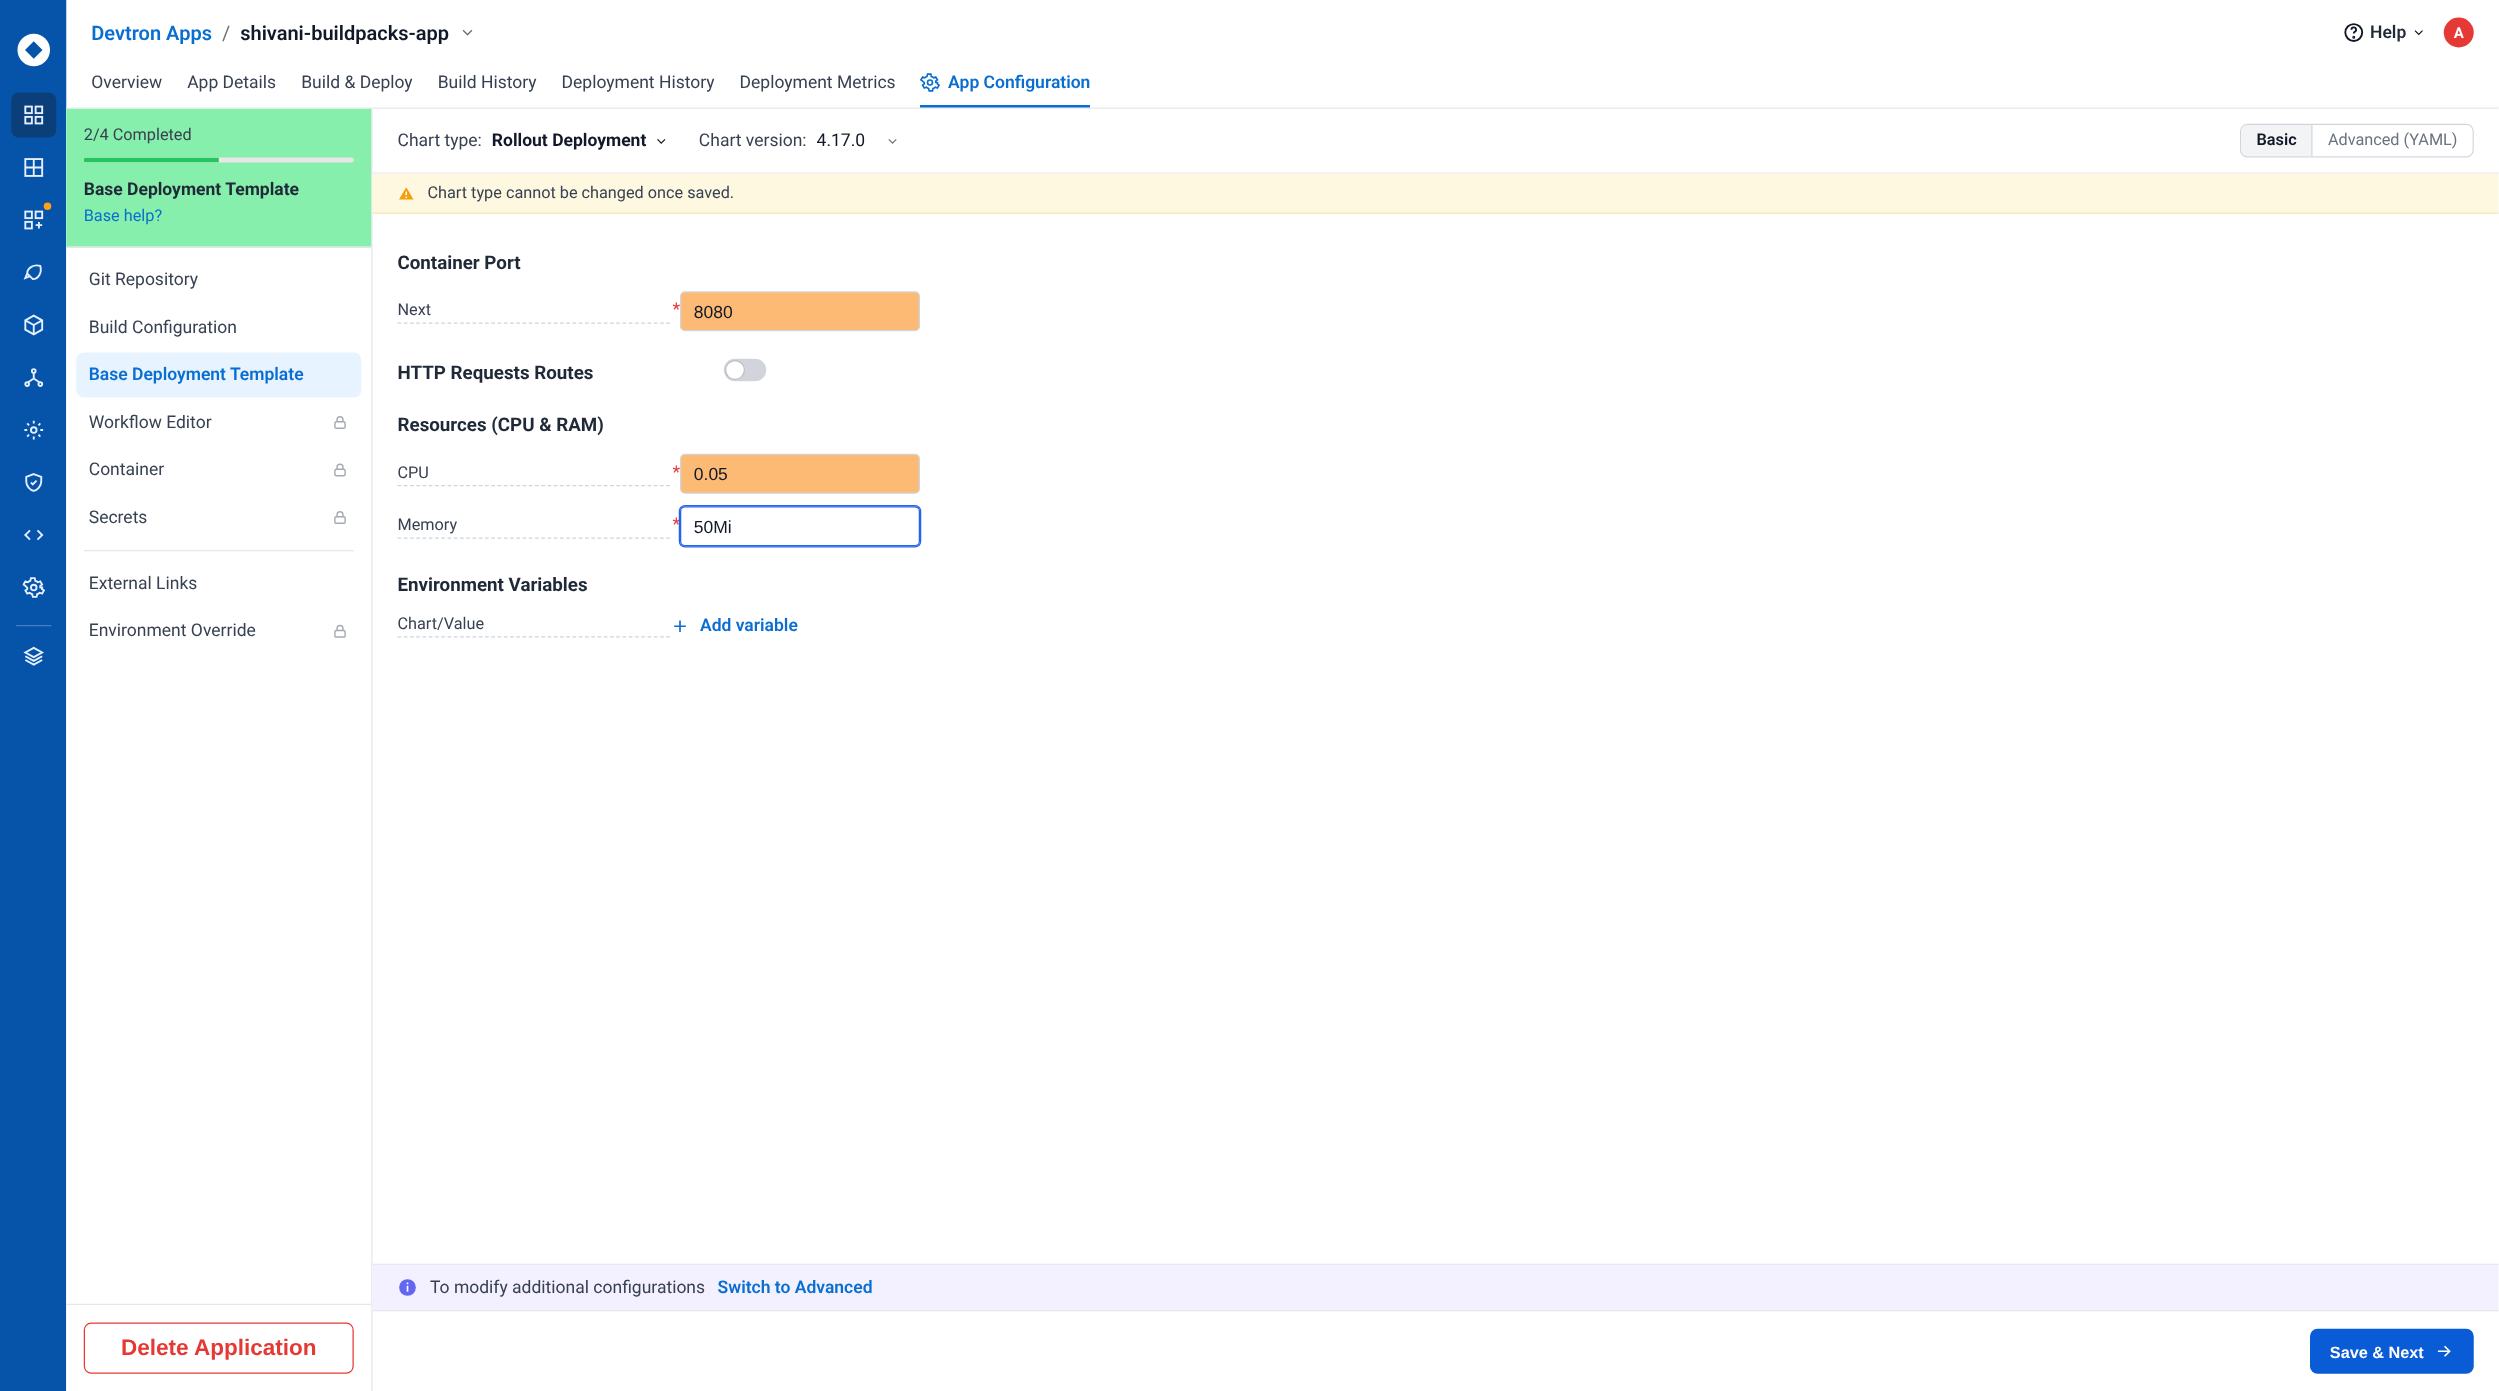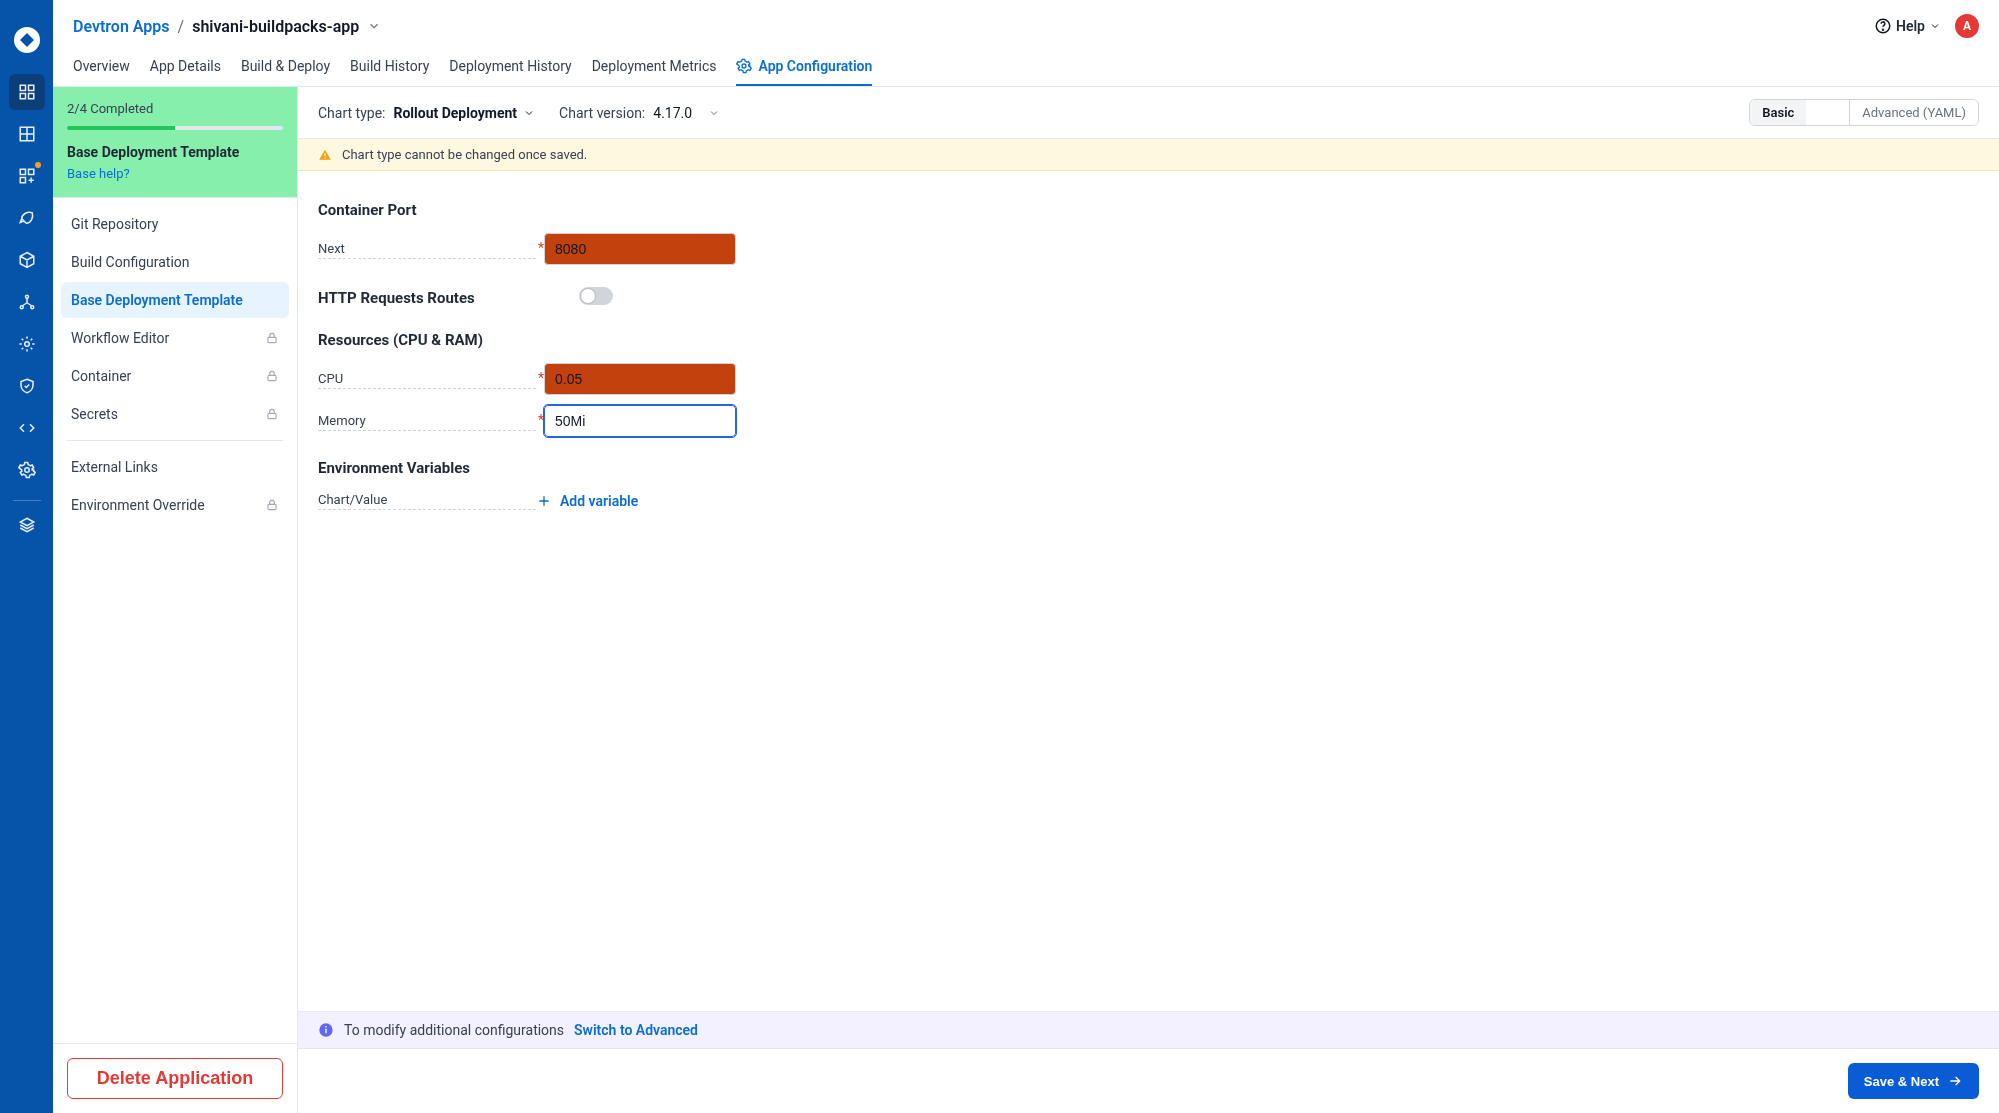--- a/index.html
+++ b/index.html
@@ -55,30 +55,30 @@
 
   
   .panel { flex: 1; display: flex; flex-direction: column; min-width: 0; }
   .panel-top { display: flex; align-items: center; gap: 24px; padding: 12px 20px; border-bottom: 1px solid #e5e7eb; }
   .kv { display: flex; align-items: center; gap: 8px; font-size: 14px; }
   .kv .k { color: #374151; }
   .kv .v { font-weight: 700; color: #111827; display: flex; align-items: center; gap: 6px; cursor: pointer; }
   .segmented { margin-left: auto; display: flex; border: 1px solid #d1d5db; border-radius: 6px; overflow: hidden; }
   .seg { padding: 5px 12px; font-size: 13px; cursor: pointer; background: #fff; color: #6b7280; }
   .seg.active { background: #f3f4f6; color: #111827; font-weight: 600; }
-  .seg + .seg { border-left: 1px solid #d1d5db; margin-left: 43px; }
+  .seg + .seg { border-left: 1px solid #d1d5db; }
 
   .warning { display: flex; align-items: center; gap: 10px; background: #fff8e1; border-bottom: 1px solid #f3e8b8; padding: 8px 20px; font-size: 13px; color: #374151; }
 
   .form { padding: 16px 20px 20px; flex: 1; overflow: auto; }
   .section-title { font-weight: 700; font-size: 15px; margin: 14px 0 14px; display: flex; align-items: center; gap: 14px; }
   .field-row { display: flex; align-items: center; margin: 10px 0; }
   .field-label { width: 218px; font-size: 13px; color: #374151; border-bottom: 1px dashed #cbd5e1; padding-bottom: 2px; display: inline-block; }
   .req { color: #e53935; margin-left: 2px; }
-  .input { width: 192px; padding: 7px 10px; border: 1px solid #d1d5db; border-radius: 4px; font-size: 14px; background: #c2410c; color: #111827; }
+  .input { width: 192px; padding: 7px 10px; border: 1px solid #d1d5db; border-radius: 4px; font-size: 14px; background: #fdba74; color: #111827; }
   .input.focused { border-color: #2563eb; outline: 1px solid #2563eb; background: #fff; }
 
   .toggle { width: 34px; height: 18px; border-radius: 9px; background: #d1d5db; position: relative; cursor: pointer; }
   .toggle .knob { position: absolute; top: 2px; left: 2px; width: 14px; height: 14px; border-radius: 50%; background: #fff; box-shadow: 0 0 0 1px rgba(0,0,0,.1); }
 
   .add-var { display: flex; align-items: center; gap: 8px; color: #0a6ed1; font-weight: 600; cursor: pointer; margin-left: 0; }
 
   .info-bar { display: flex; align-items: center; gap: 10px; background: #f3f0ff; padding: 10px 20px; font-size: 14px; color: #374151; border-top: 1px solid #e9e5fb; }
   .info-bar .link { color: #0a6ed1; font-weight: 600; cursor: pointer; }
 

